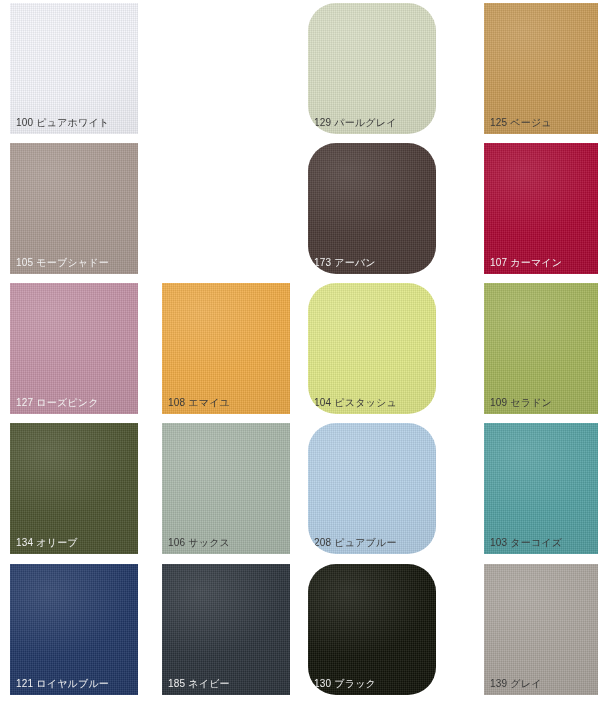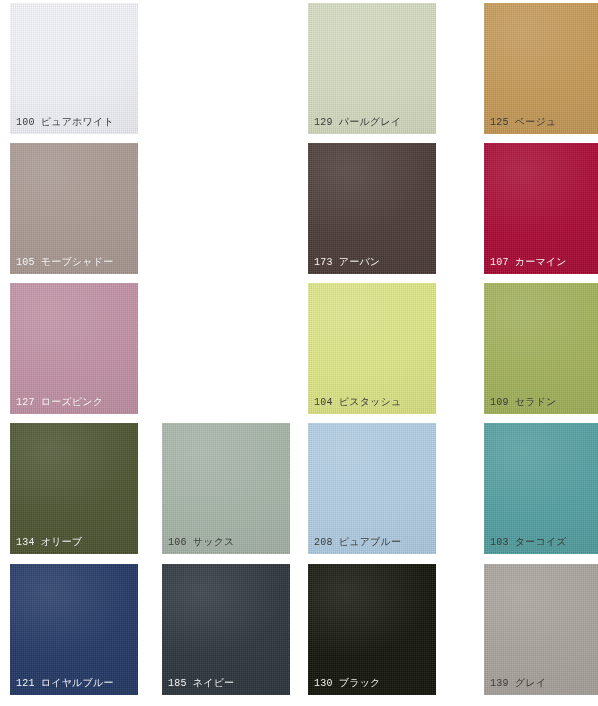--- a/index.html
+++ b/index.html
@@ -11,21 +11,20 @@
     width: 598px;
     height: 706px;
     font-family: "Liberation Sans", "DejaVu Sans", sans-serif;
     overflow: hidden;
   }
   #swatch-grid {
     position: relative;
     width: 596px;
     height: 706px;
     box-sizing: border-box;
-    font-family: Liberation Mono, monospace;
   }
   .swatch {
     position: absolute;
     width: 128px;
     height: 131px;
     box-sizing: border-box;
     overflow: hidden;
   }
   .swatch-fill {
     position: absolute;
@@ -61,21 +60,21 @@
     letter-spacing: 0.2px;
     white-space: nowrap;
     z-index: 3;
   }
   .lbl-dark  { color: #3a3a3a; }
   .lbl-light { color: #f2f2f2; }
 
   
   .c0 { left: 10px;  }
   .c1 { left: 162px; }
-  .c2 { left: 308px; }
+  .c2 { left: 308px; border-radius: 28px; }
   .c3 { left: 484px; }
 
   
   .r0 { top: 3px;   }
   .r1 { top: 143px; }
   .r2 { top: 283px; padding-left: 16px; }
   .r3 { top: 423px; }
   .r4 { top: 564px; }
 </style>
 </head>
@@ -109,20 +108,25 @@
     </div>
     <div class="swatch c3 r1">
       <div class="swatch-fill" style="background-color: rgb(171, 7, 51);"></div>
       <div class="swatch-sheen"></div>
       <div class="swatch-label lbl-light">107 カーマイン</div>
     </div>
     <div class="swatch c0 r2">
       <div class="swatch-fill" style="background-color: rgb(195, 146, 166);"></div>
       <div class="swatch-sheen"></div>
       <div class="swatch-label lbl-light">127 ローズピンク</div>
+    </div>
+    <div class="swatch c1 r2">
+      <div class="swatch-fill" style="background-color: rgb(239, 171, 70);"></div>
+      <div class="swatch-sheen"></div>
+      <div class="swatch-label lbl-dark">108 エマイユ</div>
     </div>
     <div class="swatch c2 r2">
       <div class="swatch-fill" style="background-color: rgb(223, 232, 135);"></div>
       <div class="swatch-sheen"></div>
       <div class="swatch-label lbl-dark">104 ピスタッシュ</div>
     </div>
     <div class="swatch c3 r2">
       <div class="swatch-fill" style="background-color: rgb(163, 179, 90);"></div>
       <div class="swatch-sheen"></div>
       <div class="swatch-label lbl-dark">109 セラドン</div>

